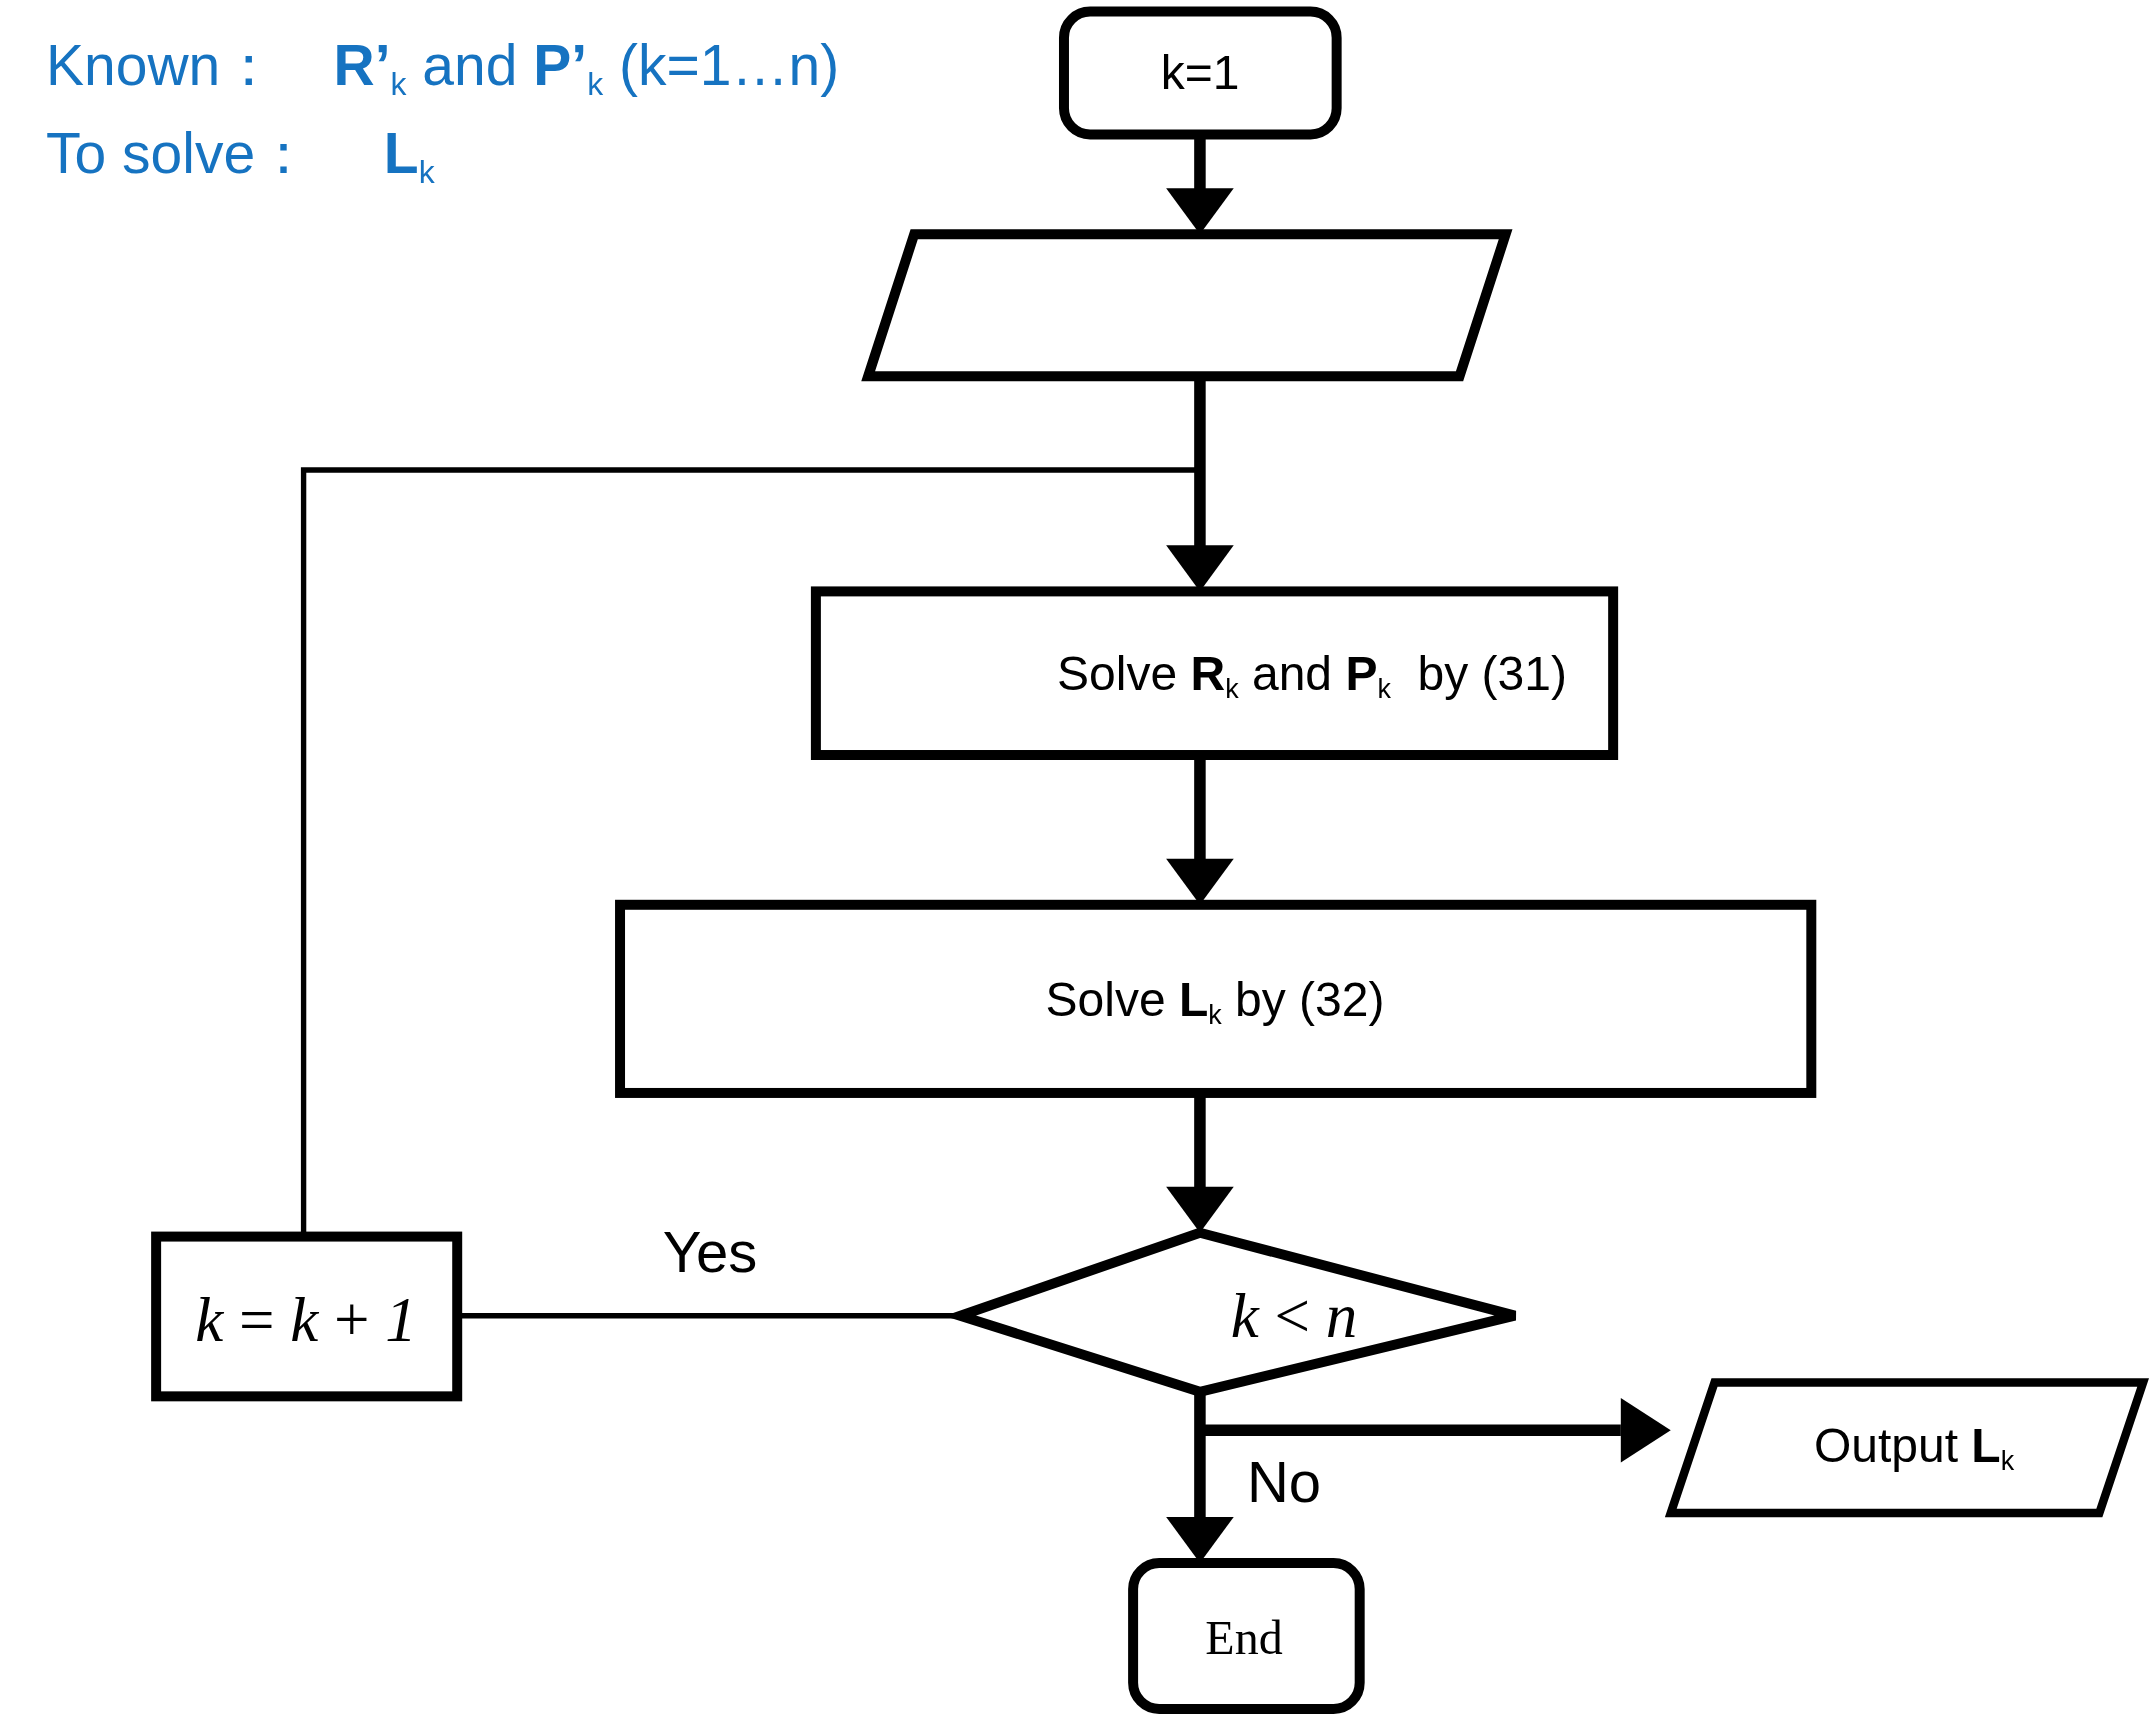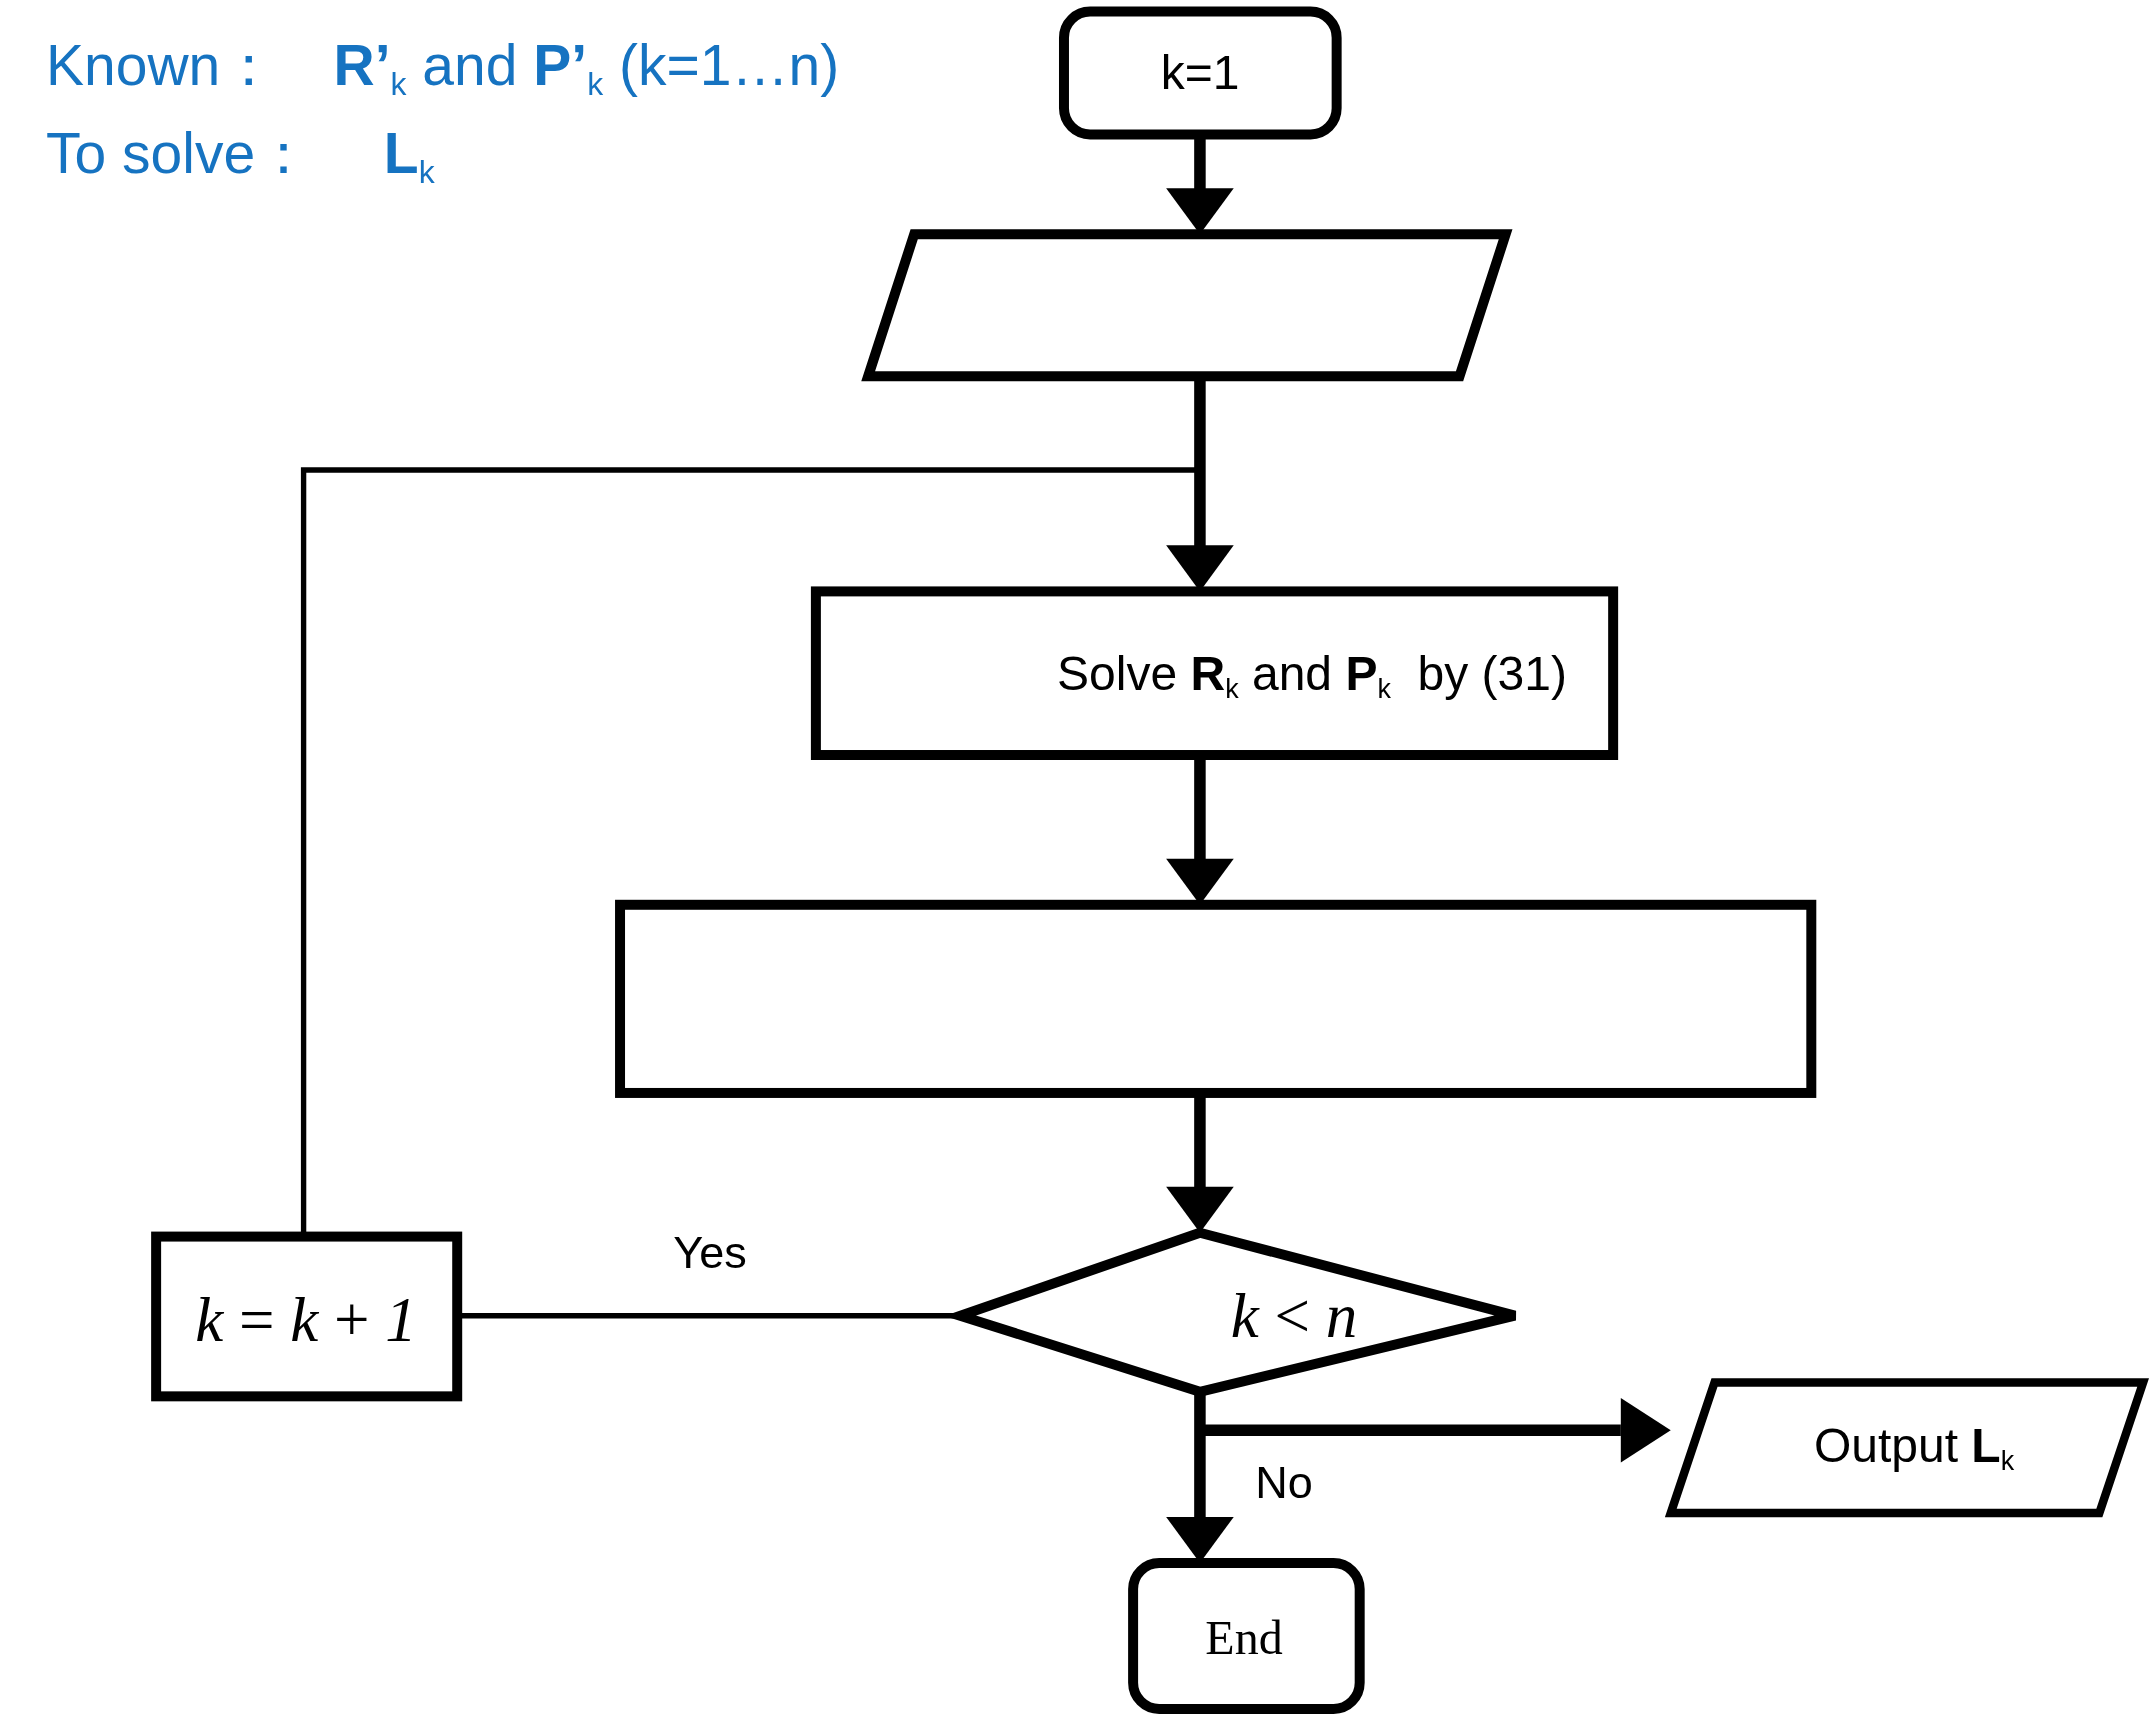--- a/index.html
+++ b/index.html
@@ -51,21 +51,21 @@
     font-weight: normal;
   }
   .math {
     font-family: "Liberation Serif", serif;
     font-style: italic;
     font-size: 63px;
   }
   .math .op {
     font-style: normal;
   }
-  .branch-label { font-size: 45px; }
+  .branch-label { font-size: 58px; }
   .known-block {
     position: absolute;
     color: #1673c1;
     font-family: "Liberation Sans", sans-serif;
     margin-left: 29px;
   }
   .known-line {
     font-size: 57px;
     white-space: nowrap;
     line-height: 1.0;
@@ -152,20 +152,21 @@
       <span style="display:inline-block;width:40px;"></span>
       <span><b>L</b><sub>k</sub></span>
     </div>
   </div>
 
   <div class="lbl lbl-center node-text" style="left:1200px; top:73px;">k=1</div>
 
 
   <div class="lbl lbl-center node-text" style="left:1276px; top:674px;margin-left:36px;">Solve <b>R</b><sub>k</sub> and <b>P</b><sub>k</sub>&nbsp; by (31)</div>
 
+  <div class="lbl lbl-center node-text" style="left:1215px; top:1000px;">Solve <b>L</b><sub>k</sub> by (32)</div>
 
   <div class="lbl lbl-center math" style="left:1294px; top:1316px;">k <span class="op">&lt;</span> n</div>
 
   <div class="lbl lbl-center math" style="left:306px; top:1320px;">k <span class="op">=</span> k <span class="op">+</span> 1</div>
 
   <div class="lbl lbl-center node-text" style="left:1914px; top:1446px;">Output <b>L</b><sub>k</sub></div>
 
   <div class="lbl lbl-center node-text" style="left:1244px; top:1638px;font-family:Liberation Serif, serif;">End</div>
 
   <div class="lbl lbl-center branch-label" style="left:710px; top:1252px;">Yes</div>

